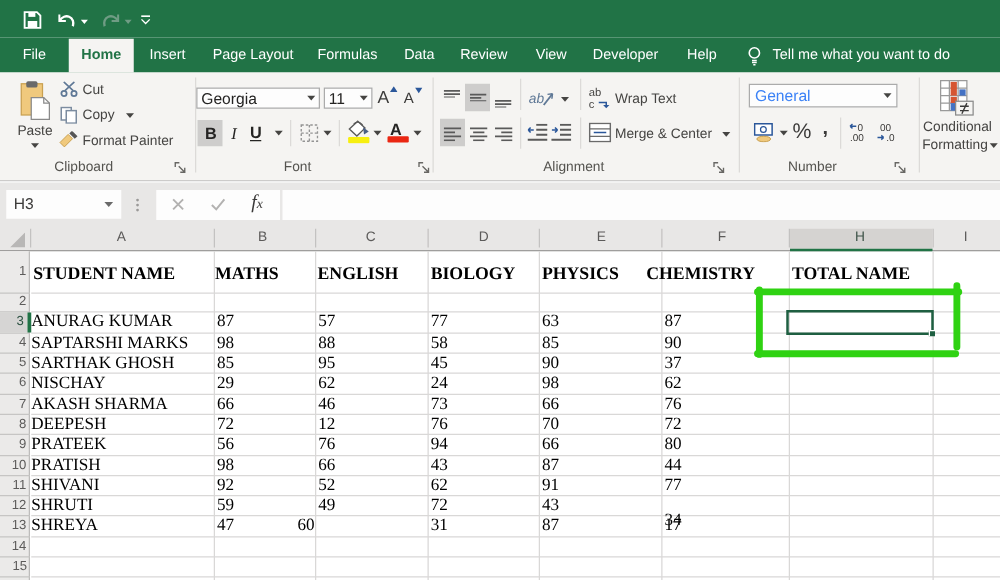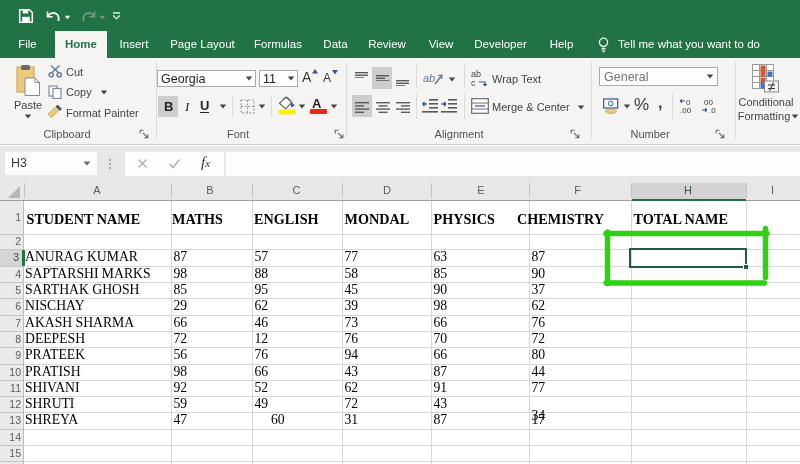--- a/index.html
+++ b/index.html
@@ -225,21 +225,21 @@
   </svg>
 <div class="rtxt" style="left:492px;top:101px">Merge &amp; Center</div>
 <svg class="abs" style="left:577px;top:105px" width="8" height="5" viewBox="0 0 8 5">
     <path d="M0.8 0.6 L7.2 0.6 L4 4.4 z" fill="#454442"></path>
   </svg>
 <div class="glabel" style="left:459px">Alignment</div>
 <svg class="abs" style="left:570px;top:129px" width="11" height="11" viewBox="0 0 11 11">
     <path d="M1.2 4.5 v-3.3 h3.3 M4 4 l4.2 4.2 M8.8 5.2 v3.6 h-3.6" fill="none" stroke="#686764" stroke-width="1.1"></path>
   </svg>
 <div class="abs" style="left:599px;top:67px;width:119px;height:19px;background:#fdfdfd;border:1px solid #ababab"></div>
-<div class="rtxt" style="left:604px;top:70px;font-size:12.5px;color:#737373">General</div>
+<div class="rtxt" style="left:604px;top:70px;font-size:12.5px;color:#3b82f6">General</div>
 <svg class="abs" style="left:706px;top:74px" width="8" height="5" viewBox="0 0 8 5">
     <path d="M0.8 0.6 L7.2 0.6 L4 4.4 z" fill="#454442"></path>
   </svg>
 <svg class="abs" style="left:603px;top:97px" width="18" height="17" viewBox="0 0 18 17">
     <rect x="0.7" y="2" width="14" height="9" fill="#fff" stroke="#2b579a" stroke-width="1.2"></rect>
     <circle cx="7.7" cy="6.5" r="2.3" fill="none" stroke="#2b579a" stroke-width="1"></circle>
     <ellipse cx="8" cy="14.2" rx="5.5" ry="2.2" fill="#f0c97d" stroke="#c9a050" stroke-width="0.8"></ellipse>
   </svg>
 <svg class="abs" style="left:623px;top:104px" width="8" height="5" viewBox="0 0 8 5">
     <path d="M0.8 0.6 L7.2 0.6 L4 4.4 z" fill="#454442"></path>
@@ -363,28 +363,28 @@
 <div class="rtick" style="top:412.4px"></div>
 <div class="rnum" style="left:0;top:396.1px;width:21px;height:16.3px;line-height:16.3px;text-align:right">12</div>
 <div class="hline" style="top:428.7px"></div>
 <div class="rtick" style="top:428.7px"></div>
 <div class="rnum" style="left:0;top:412.4px;width:21px;height:16.3px;line-height:16.3px;text-align:right">13</div>
 <div class="hline" style="top:445.0px"></div>
 <div class="rtick" style="top:445.0px"></div>
 <div class="rnum" style="left:0;top:428.7px;width:21px;height:16.3px;line-height:16.3px;text-align:right">14</div>
 <div class="hline" style="top:461.3px"></div>
 <div class="rtick" style="top:461.3px"></div>
-<div class="rnum" style="left:0;top:445.0px;width:21px;height:16.3px;line-height:16.3px;text-align:right">15</div>
+<div class="rnum" style="left:10px;top:445.0px;width:21px;height:16.3px;line-height:16.3px;text-align:left">15</div>
 <div class="abs" style="left:0;top:250.4px;width:22px;height:15.3px;background:#d6d5d4"></div>
 <div class="abs" style="left:22px;top:250.4px;width:2.5px;height:15.3px;background:#217346"></div>
 <div class="rnum" style="left:0;top:249.4px;width:19px;height:16.3px;line-height:16.3px;text-align:right;color:#2d5242">3</div>
 <div class="cell hcell" style="left:26.5px;top:202.5px;height:32px;line-height:32px">STUDENT NAME</div>
 <div class="cell hcell" style="left:172px;top:202.5px;height:32px;line-height:32px">MATHS</div>
 <div class="cell hcell" style="left:254px;top:202.5px;height:32px;line-height:32px">ENGLISH</div>
-<div class="cell hcell" style="left:344.5px;top:202.5px;height:32px;line-height:32px">MONDAL</div>
+<div class="cell hcell" style="left:344.5px;top:202.5px;height:32px;line-height:32px">BIOLOGY</div>
 <div class="cell hcell" style="left:433.5px;top:202.5px;height:32px;line-height:32px">PHYSICS</div>
 <div class="cell hcell" style="left:517px;top:202.5px;height:32px;line-height:32px">CHEMISTRY</div>
 <div class="cell hcell" style="left:633.5px;top:202.5px;height:32px;line-height:32px">TOTAL NAME</div>
 <div class="cell" style="left:25px;top:249.4px;height:16.3px;line-height:16.3px">ANURAG KUMAR</div>
 <div class="cell" style="left:173.5px;top:249.4px;height:16.3px;line-height:16.3px">87</div>
 <div class="cell" style="left:254.5px;top:249.4px;height:16.3px;line-height:16.3px">57</div>
 <div class="cell" style="left:344.5px;top:249.4px;height:16.3px;line-height:16.3px">77</div>
 <div class="cell" style="left:433.5px;top:249.4px;height:16.3px;line-height:16.3px">63</div>
 <div class="cell" style="left:531.5px;top:249.4px;height:16.3px;line-height:16.3px">87</div>
 <div class="cell" style="left:25px;top:265.7px;height:16.3px;line-height:16.3px">SAPTARSHI MARKS</div>
@@ -395,21 +395,21 @@
 <div class="cell" style="left:531.5px;top:265.7px;height:16.3px;line-height:16.3px">90</div>
 <div class="cell" style="left:25px;top:282.0px;height:16.3px;line-height:16.3px">SARTHAK GHOSH</div>
 <div class="cell" style="left:173.5px;top:282.0px;height:16.3px;line-height:16.3px">85</div>
 <div class="cell" style="left:254.5px;top:282.0px;height:16.3px;line-height:16.3px">95</div>
 <div class="cell" style="left:344.5px;top:282.0px;height:16.3px;line-height:16.3px">45</div>
 <div class="cell" style="left:433.5px;top:282.0px;height:16.3px;line-height:16.3px">90</div>
 <div class="cell" style="left:531.5px;top:282.0px;height:16.3px;line-height:16.3px">37</div>
 <div class="cell" style="left:25px;top:298.3px;height:16.3px;line-height:16.3px">NISCHAY</div>
 <div class="cell" style="left:173.5px;top:298.3px;height:16.3px;line-height:16.3px">29</div>
 <div class="cell" style="left:254.5px;top:298.3px;height:16.3px;line-height:16.3px">62</div>
-<div class="cell" style="left:344.5px;top:298.3px;height:16.3px;line-height:16.3px">39</div>
+<div class="cell" style="left:344.5px;top:298.3px;height:16.3px;line-height:16.3px">24</div>
 <div class="cell" style="left:433.5px;top:298.3px;height:16.3px;line-height:16.3px">98</div>
 <div class="cell" style="left:531.5px;top:298.3px;height:16.3px;line-height:16.3px">62</div>
 <div class="cell" style="left:25px;top:314.6px;height:16.3px;line-height:16.3px">AKASH SHARMA</div>
 <div class="cell" style="left:173.5px;top:314.6px;height:16.3px;line-height:16.3px">66</div>
 <div class="cell" style="left:254.5px;top:314.6px;height:16.3px;line-height:16.3px">46</div>
 <div class="cell" style="left:344.5px;top:314.6px;height:16.3px;line-height:16.3px">73</div>
 <div class="cell" style="left:433.5px;top:314.6px;height:16.3px;line-height:16.3px">66</div>
 <div class="cell" style="left:531.5px;top:314.6px;height:16.3px;line-height:16.3px">76</div>
 <div class="cell" style="left:25px;top:330.9px;height:16.3px;line-height:16.3px">DEEPESH</div>
 <div class="cell" style="left:173.5px;top:330.9px;height:16.3px;line-height:16.3px">72</div>
@@ -436,21 +436,21 @@
 <div class="cell" style="left:433.5px;top:379.8px;height:16.3px;line-height:16.3px">91</div>
 <div class="cell" style="left:531.5px;top:379.8px;height:16.3px;line-height:16.3px">77</div>
 <div class="cell" style="left:25px;top:396.1px;height:16.3px;line-height:16.3px">SHRUTI</div>
 <div class="cell" style="left:173.5px;top:396.1px;height:16.3px;line-height:16.3px">59</div>
 <div class="cell" style="left:254.5px;top:396.1px;height:16.3px;line-height:16.3px">49</div>
 <div class="cell" style="left:344.5px;top:396.1px;height:16.3px;line-height:16.3px">72</div>
 <div class="cell" style="left:433.5px;top:396.1px;height:16.3px;line-height:16.3px">43</div>
 <div class="cell" style="left:531.5px;top:408px;height:16.3px;line-height:16.3px">34</div>
 <div class="cell" style="left:25px;top:412.4px;height:16.3px;line-height:16.3px">SHREYA</div>
 <div class="cell" style="left:173.5px;top:412.4px;height:16.3px;line-height:16.3px">47</div>
-<div class="cell" style="left:271px;top:412.4px;height:16.3px;line-height:16.3px">60</div>
+<div class="cell" style="left:238px;top:412.4px;height:16.3px;line-height:16.3px">60</div>
 <div class="cell" style="left:344.5px;top:412.4px;height:16.3px;line-height:16.3px">31</div>
 <div class="cell" style="left:433.5px;top:412.4px;height:16.3px;line-height:16.3px">87</div>
 <div class="cell" style="left:531.5px;top:412.4px;height:16.3px;line-height:16.3px">17</div>
 <div class="abs" style="left:629px;top:247.5px;width:118px;height:20px;border:2px solid #1e5f41"></div>
 <div class="abs" style="left:742.5px;top:264px;width:5px;height:5px;background:#1e5f41;border-left:1px solid #fff;border-top:1px solid #fff"></div>
 <svg class="abs" style="left:0;top:0;pointer-events:none" width="800" height="464" viewBox="0 0 800 464">
     <g stroke="#2fd212" stroke-width="5.5" stroke-linecap="round" fill="none">
       <path d="M606 233.5 L767 233.5"></path>
       <path d="M607.5 232 L607.5 283.5"></path>
       <path d="M606 283 L764.5 283"></path>

